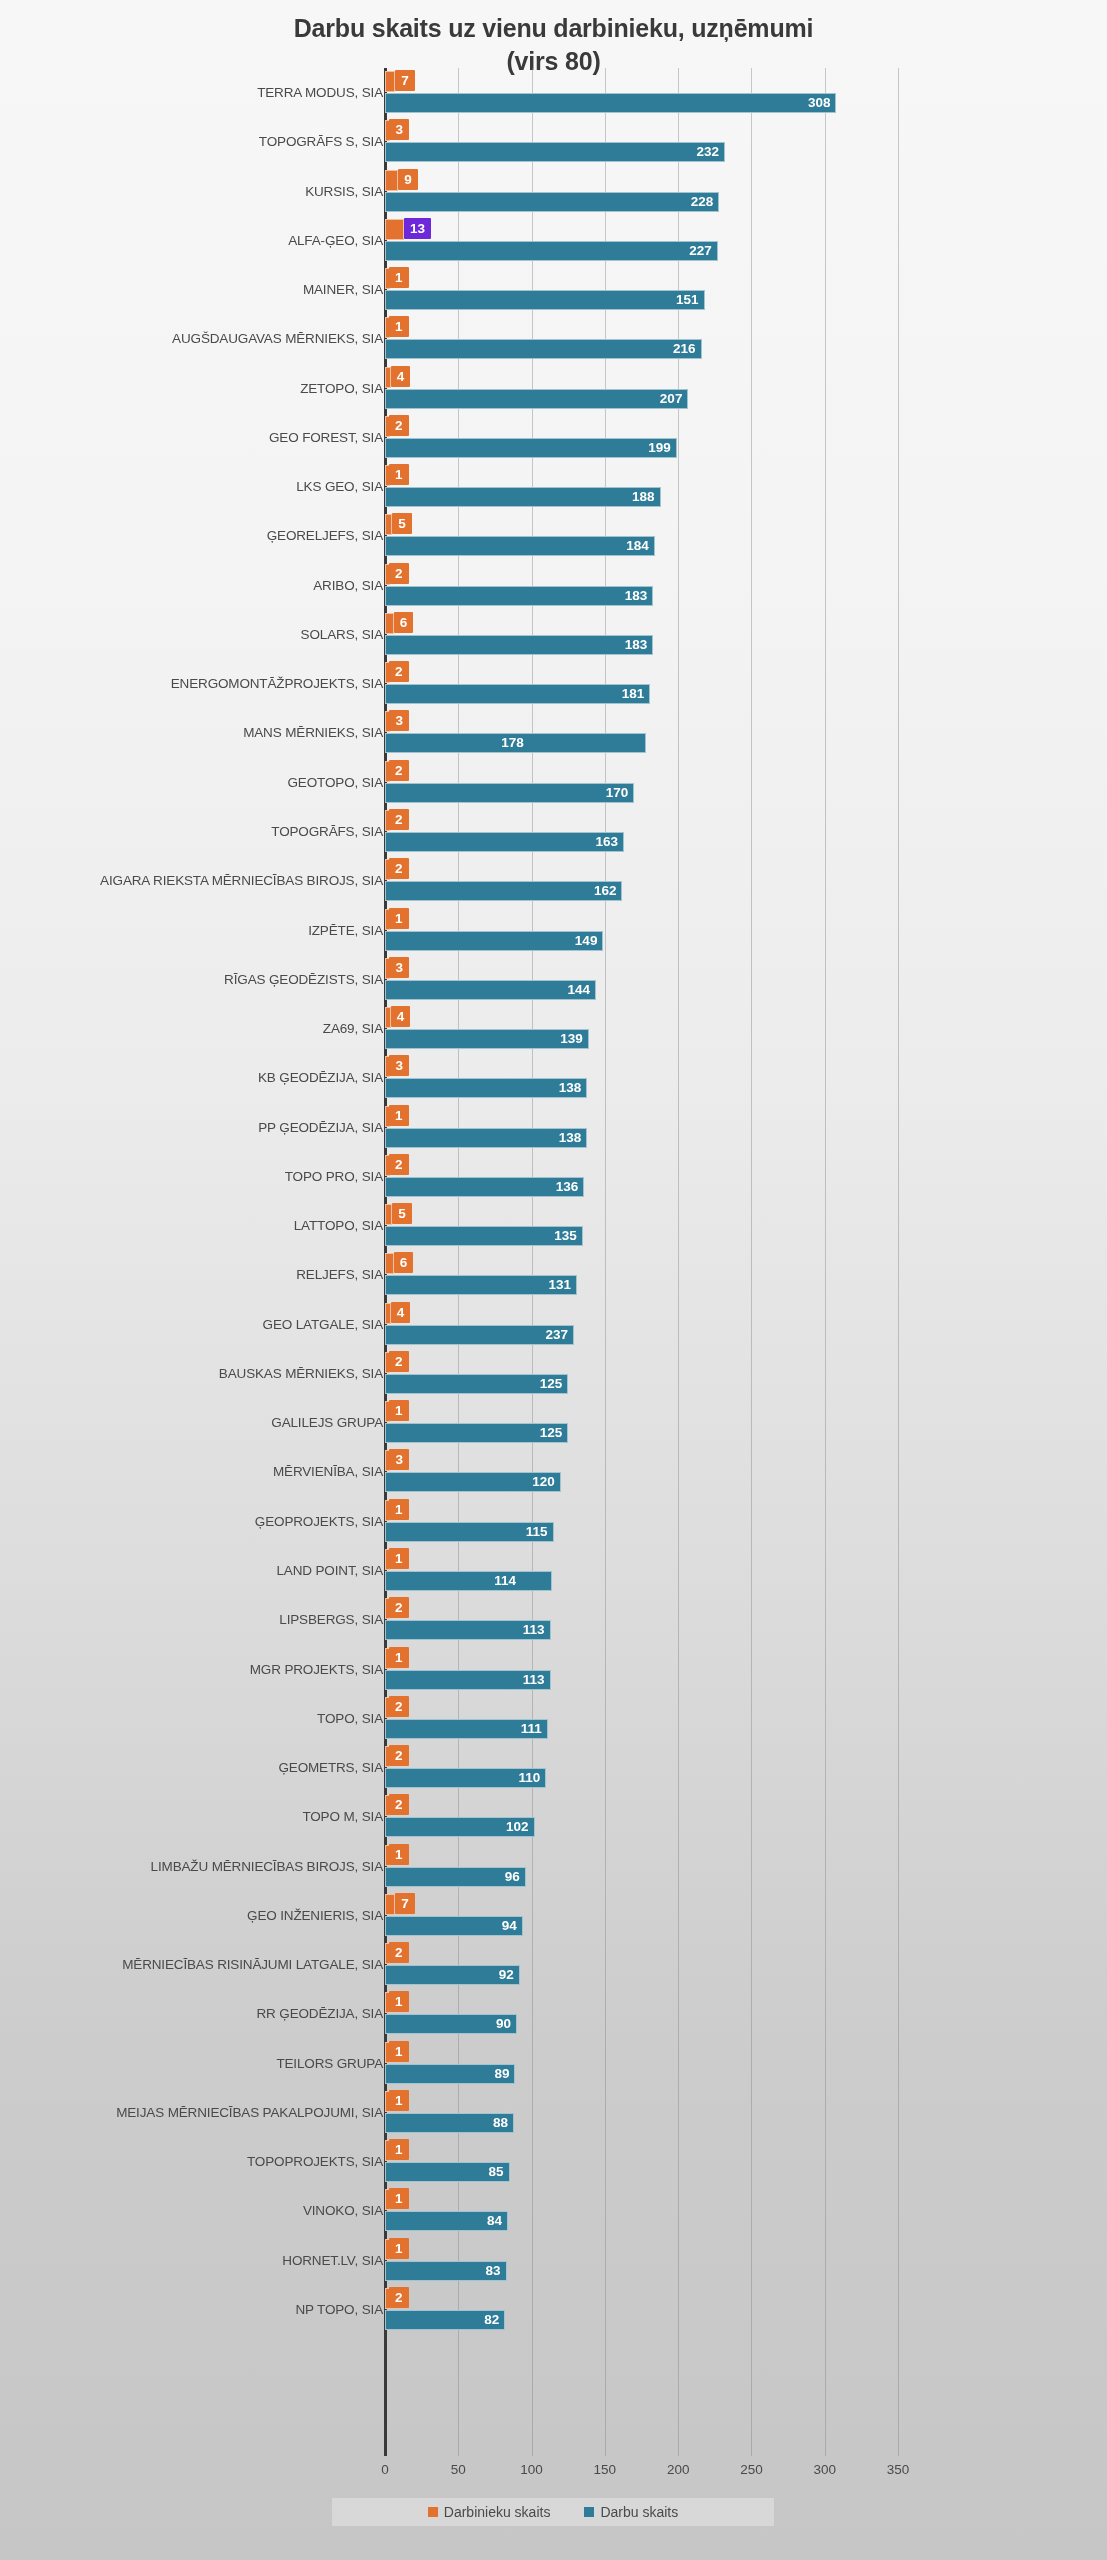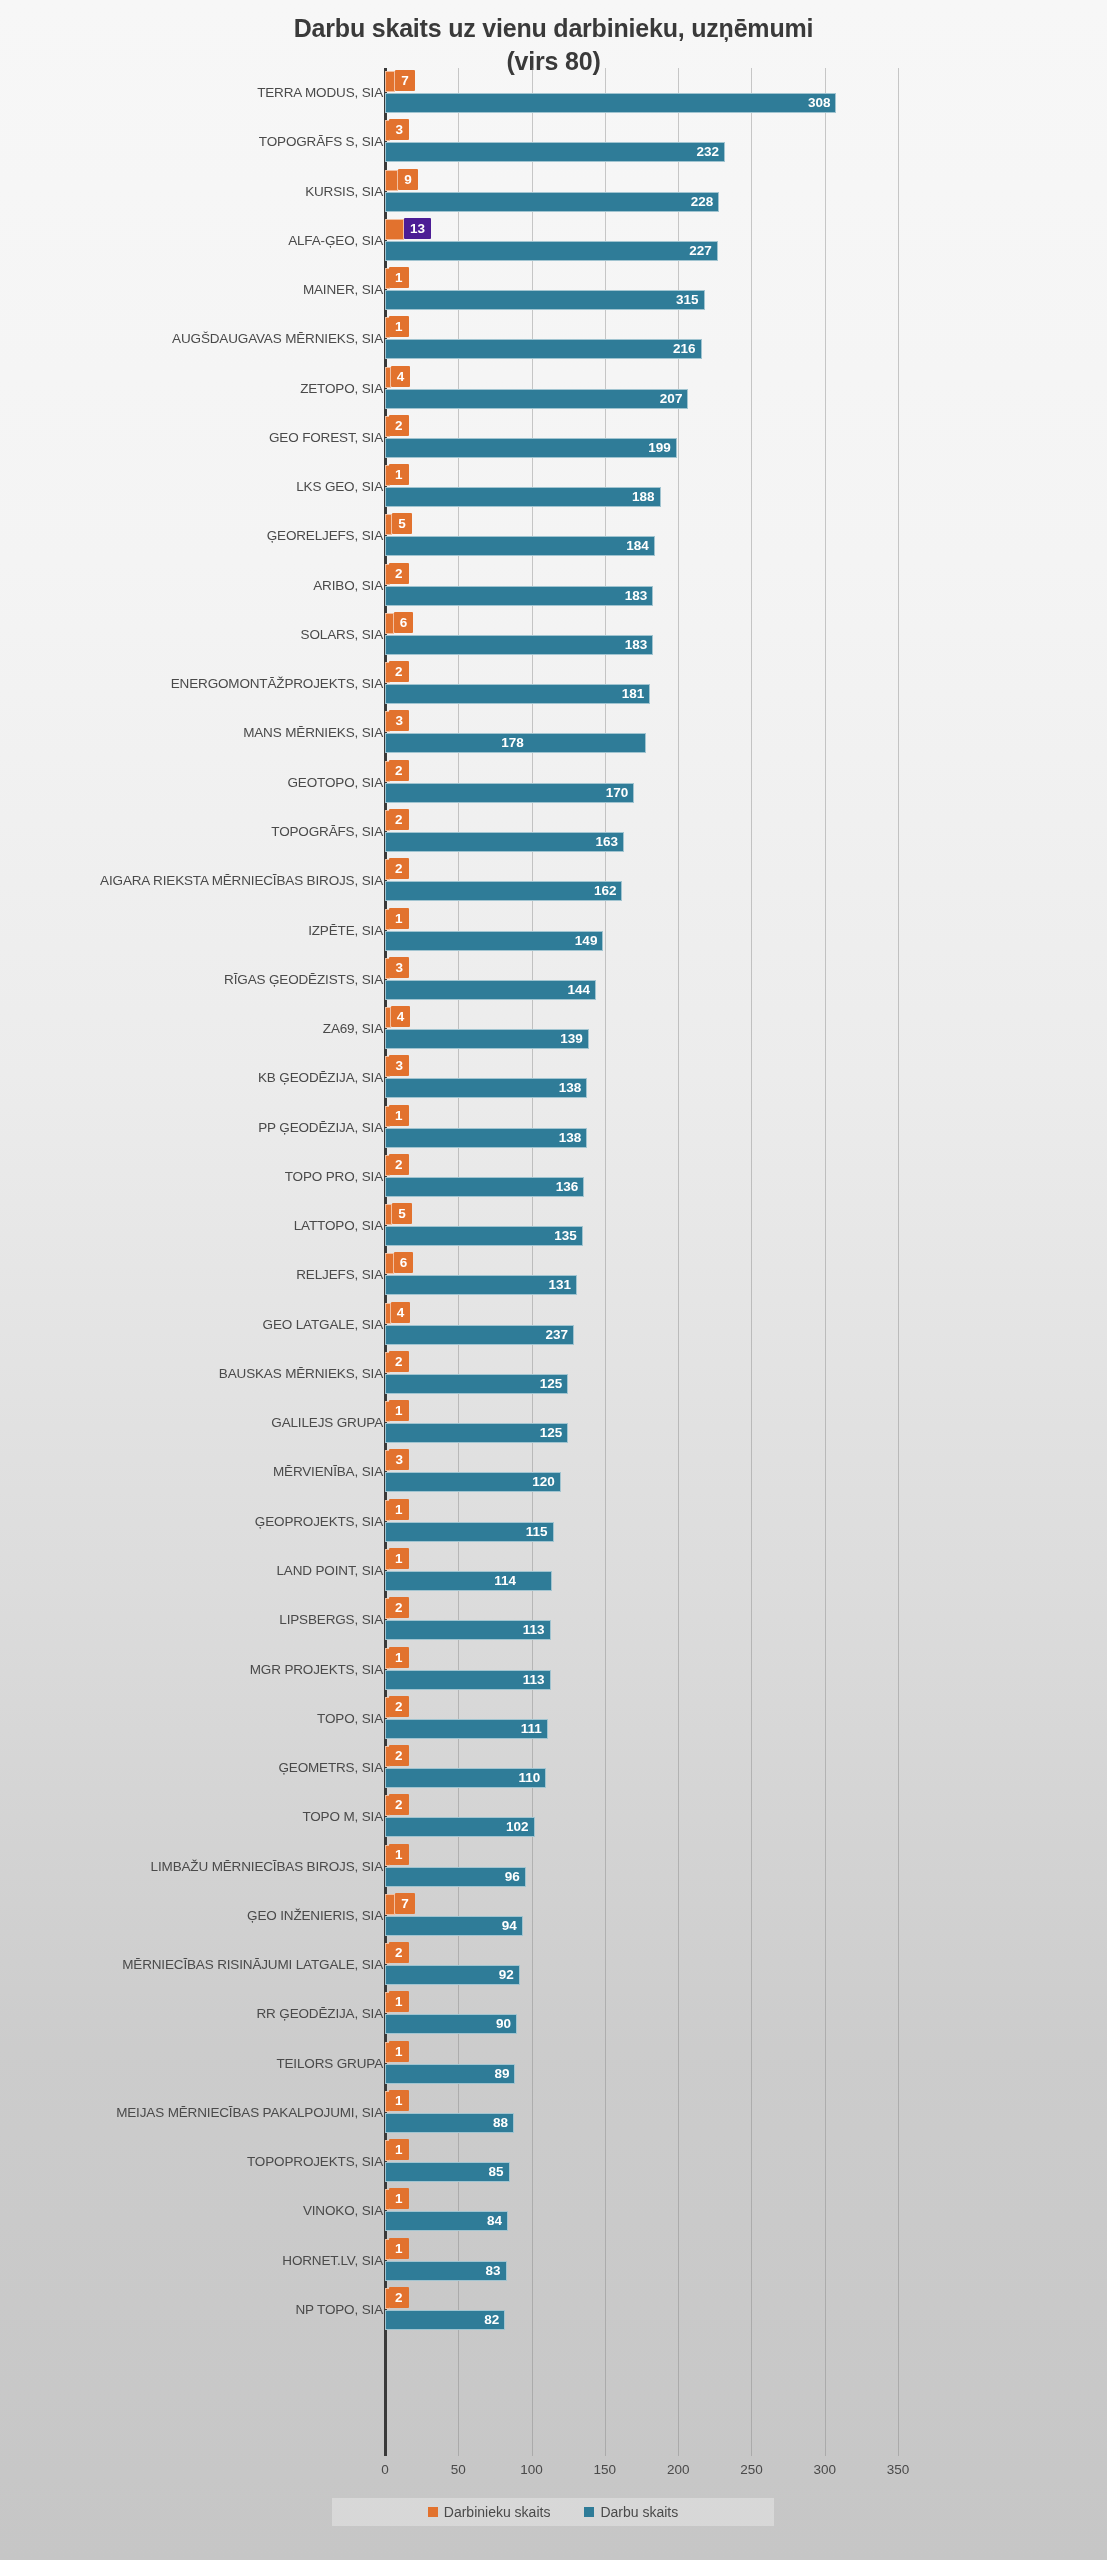--- a/index.html
+++ b/index.html
@@ -218,32 +218,32 @@
           <div class="bar bar-orange" title="Darbinieku skaits: 9" style="left: 0px; width: 13.1914px; background: rgb(226, 114, 46);"></div>
           <div class="bar-lbl lbl-orange" style="left: 13.1914px; background: rgb(226, 114, 46);">9</div>
           <div class="bar bar-blue" title="Darbu skaits: 228" style="left: 0px; width: 334.183px; background: rgb(47, 124, 152);"></div>
           <div class="bar-lbl lbl-blue" style="left: 0px; width: 334.183px;">228</div>
         </div>
       </div>
       <div class="row" style="position: relative;">
         <div class="row-label">ALFA-ĢEO, SIA</div>
         <div class="bars">
           <div class="bar bar-orange" title="Darbinieku skaits: 13" style="left: 0px; width: 19.0543px; background: rgb(226, 114, 46);"></div>
-          <div class="bar-lbl lbl-orange" style="left: 19.0543px; background: #4c1d95;">13</div>
+          <div class="bar-lbl lbl-orange" style="left: 19.0543px; background: #6d28d9;">13</div>
           <div class="bar bar-blue" title="Darbu skaits: 227" style="left: 0px; width: 332.717px; background: rgb(47, 124, 152);"></div>
           <div class="bar-lbl lbl-blue" style="left: 0px; width: 332.717px;">227</div>
         </div>
       </div>
       <div class="row" style="position: relative;">
         <div class="row-label">MAINER, SIA</div>
         <div class="bars">
           <div class="bar bar-orange" title="Darbinieku skaits: 1" style="left: 0px; width: 4px; background: rgb(226, 114, 46);"></div>
           <div class="bar-lbl lbl-orange" style="left: 4px; background: rgb(226, 114, 46);">1</div>
           <div class="bar bar-blue" title="Darbu skaits: 218" style="left: 0px; width: 319.526px; background: rgb(47, 124, 152);"></div>
-          <div class="bar-lbl lbl-blue" style="left: 0px; width: 319.526px;">315</div>
+          <div class="bar-lbl lbl-blue" style="left: 0px; width: 319.526px;">151</div>
         </div>
       </div>
       <div class="row" style="position: relative;">
         <div class="row-label">AUGŠDAUGAVAS MĒRNIEKS, SIA</div>
         <div class="bars">
           <div class="bar bar-orange" title="Darbinieku skaits: 1" style="left: 0px; width: 4px; background: rgb(226, 114, 46);"></div>
           <div class="bar-lbl lbl-orange" style="left: 4px; background: rgb(226, 114, 46);">1</div>
           <div class="bar bar-blue" title="Darbu skaits: 216" style="left: 0px; width: 316.594px; background: rgb(47, 124, 152);"></div>
           <div class="bar-lbl lbl-blue" style="left: 0px; width: 316.594px;">216</div>
         </div>

